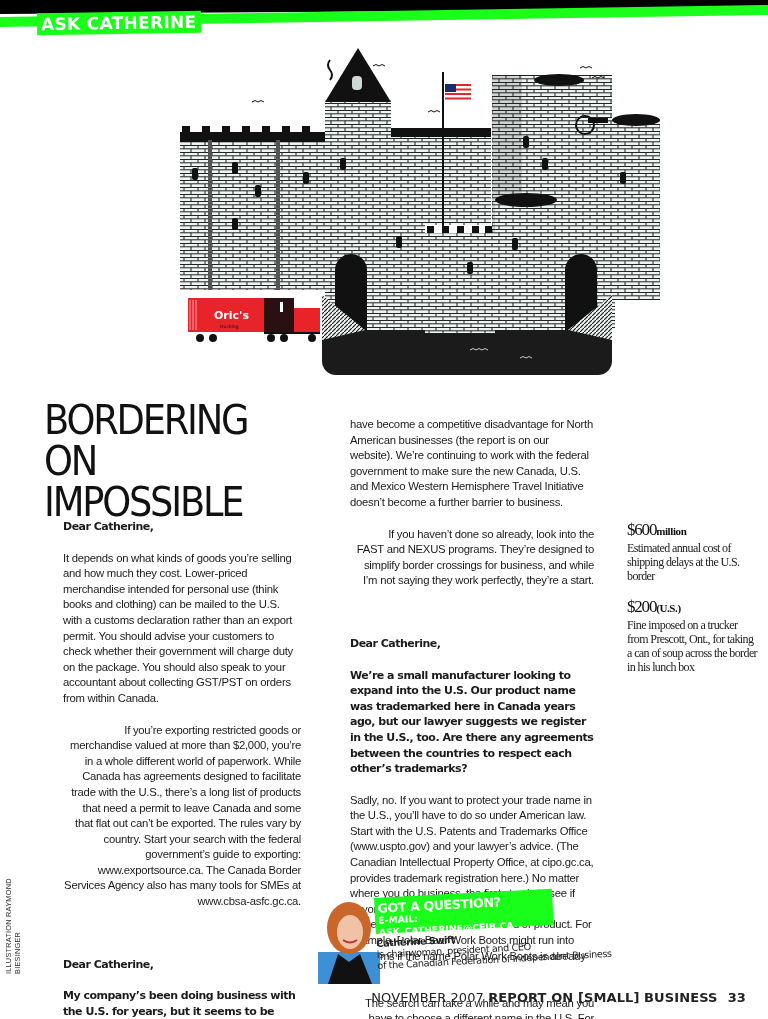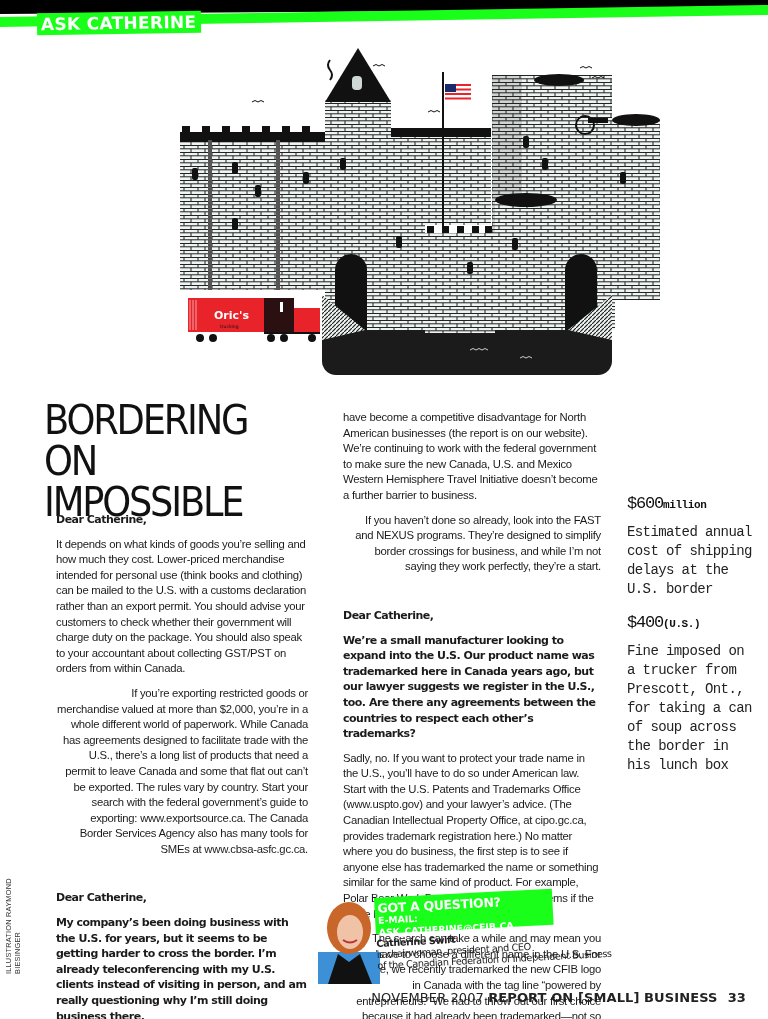--- a/index.html
+++ b/index.html
@@ -3,31 +3,31 @@
 <meta charset="utf-8">
 <style>
   html, body { margin:0; padding:0; background:#fff; }
   body { width:768px; height:1019px; position:relative; overflow:hidden; font-family:"Liberation Sans", sans-serif; color:#1a1a1a; }
   .top-black { position:absolute; left:0; top:0; width:768px; height:14px; background:#000; transform-origin:0 0; transform:skewY(-0.4deg); }
   .green-band { position:absolute; left:0; top:17px; width:780px; height:10px; background:#1aff1a; transform-origin:0 0; transform:skewY(-0.9deg); }
   .kicker { position:absolute; left:37px; top:12px; background:#1aff1a; color:#fff; font-weight:bold; font-size:17px; letter-spacing:0.3px; padding:1px 5px 1px 4px; transform:rotate(-0.9deg); font-family:"DejaVu Sans", sans-serif; }
   .illus { position:absolute; left:180px; top:40px; width:500px; height:340px; }
   .headline { position:absolute; left:44px; top:400px; width:280px; font-size:40px; line-height:41px; font-family:"DejaVu Sans", sans-serif; font-weight:normal; letter-spacing:-2.4px; transform:scaleX(0.92); transform-origin:0 0; color:#111; }
   .col { position:absolute; font-size:11.3px; line-height:15.6px; color:#1b1b1b; font-family:"Liberation Sans", sans-serif; letter-spacing:-0.25px; }
-  .col p { margin:9px; }
+  .col p { margin:16px; }
   .col .q { font-weight:bold; font-family:"DejaVu Sans", sans-serif; font-size:11px; letter-spacing:-0.5px; }
   .col .indent { text-indent:14px;text-align:right; }
   .col .gap { height:15px; }
   .col1 { left:47px; top:503px; width:270px; }
   .col2 { left:334px; top:401px; width:276px; }
-  .stats { position:absolute; left:627px; top:494px; width:130px; font-family:Liberation Mono, monospace; }
+  .stats { position:absolute; left:627px; top:520px; width:130px; font-family:Liberation Serif, serif; }
   .stat { margin-bottom:14px; }
   .stat-num { font-size:17px; letter-spacing:-1.2px; line-height:20px; color:#111; }
   .stat-num .unit { font-size:11px; font-weight:bold; letter-spacing:-0.4px; }
-  .stat-desc { font-size:14px; line-height:19px; letter-spacing:-0.6px; color:#222;margin-top:8px; }
+  .stat-desc { font-size:12px; line-height:14px; letter-spacing:-0.6px; color:#222; }
   .credit { position:absolute; left:-52px; top:900px; transform:rotate(-90deg); font-size:7.4px; letter-spacing:0.2px; color:#333; width:130px; }
   .bio-wrap { position:absolute; left:318px; top:892px; width:300px; height:92px; }
   .photo { position:absolute; left:0; top:0; width:62px; height:92px; }
   .qbox { position:absolute; left:56px; top:6px; width:178px; height:36px; background:#1aff1a; transform:rotate(-3deg); transform-origin:0 0; color:#fff; font-family:"DejaVu Sans", sans-serif; font-weight:bold; padding:4px 4px 0 3px; box-sizing:border-box; }
   .qbox .l1 { font-size:12.5px; line-height:13px; letter-spacing:-0.3px; }
   .qbox .l2 { font-size:9.3px; line-height:12px; letter-spacing:0px; }
   .bio { position:absolute; left:58px; top:46px; width:260px; transform:rotate(-3deg); transform-origin:0 0; font-family:"DejaVu Sans", sans-serif; font-size:9.7px; line-height:11px; letter-spacing:-0.4px; color:#222; }
   .bio .name { font-weight:bold; }
   .footer { position:absolute; right:22px; top:990px; font-size:13px; font-family:"DejaVu Sans", sans-serif; color:#222; letter-spacing:0.1px; }
   .footer .bold { font-weight:bold; }
@@ -187,21 +187,21 @@
   <p>Sadly, no. If you want to protect your trade name in the U.S., you’ll have to do so under American law. Start with the U.S. Patents and Trademarks Office (www.uspto.gov) and your lawyer’s advice. (The Canadian Intellectual Property Office, at cipo.gc.ca, provides trademark registration here.) No matter where you do business, the first step is to see if anyone else has trademarked the name or something similar for the same kind of product. For example, Polar Bear Work Boots might run into problems if the name Polar Work Boots is already taken.</p>
   <p class="indent">The search can take a while and may mean you have to choose a different name in the U.S. For example, we recently trademarked the new CFIB logo in Canada with the tag line “powered by entrepreneurs.” We had to throw out our first choice because it had already been trademarked—not so bad for us, but a nuisance if you already have a branded product ready to sell. It’s not unusual to see items sold under different names around the world, sometimes for marketing reasons but also because of trademarks.</p>
 </div>
 
 <div class="stats">
   <div class="stat">
     <div class="stat-num"><span>$600</span><span class="unit">million</span></div>
     <div class="stat-desc">Estimated annual cost of shipping delays at the U.S. border</div>
   </div>
   <div class="stat">
-    <div class="stat-num"><span>$400</span><span class="unit">(U.S.)</span></div>
+    <div class="stat-num"><span>$200</span><span class="unit">(U.S.)</span></div>
     <div class="stat-desc">Fine imposed on a trucker from Prescott, Ont., for taking a can of soup across the border in his lunch box</div>
   </div>
 </div>
 
 <div class="credit">ILLUSTRATION RAYMOND BIESINGER</div>
 
 <div class="bio-wrap">
   <svg class="photo" viewBox="0 0 62 92">
     <rect x="0" y="60" width="62" height="32" fill="#3d8fd6"></rect>
     <path d="M10 92 L20 62 L31 70 L42 62 L54 92Z" fill="#111"></path>

